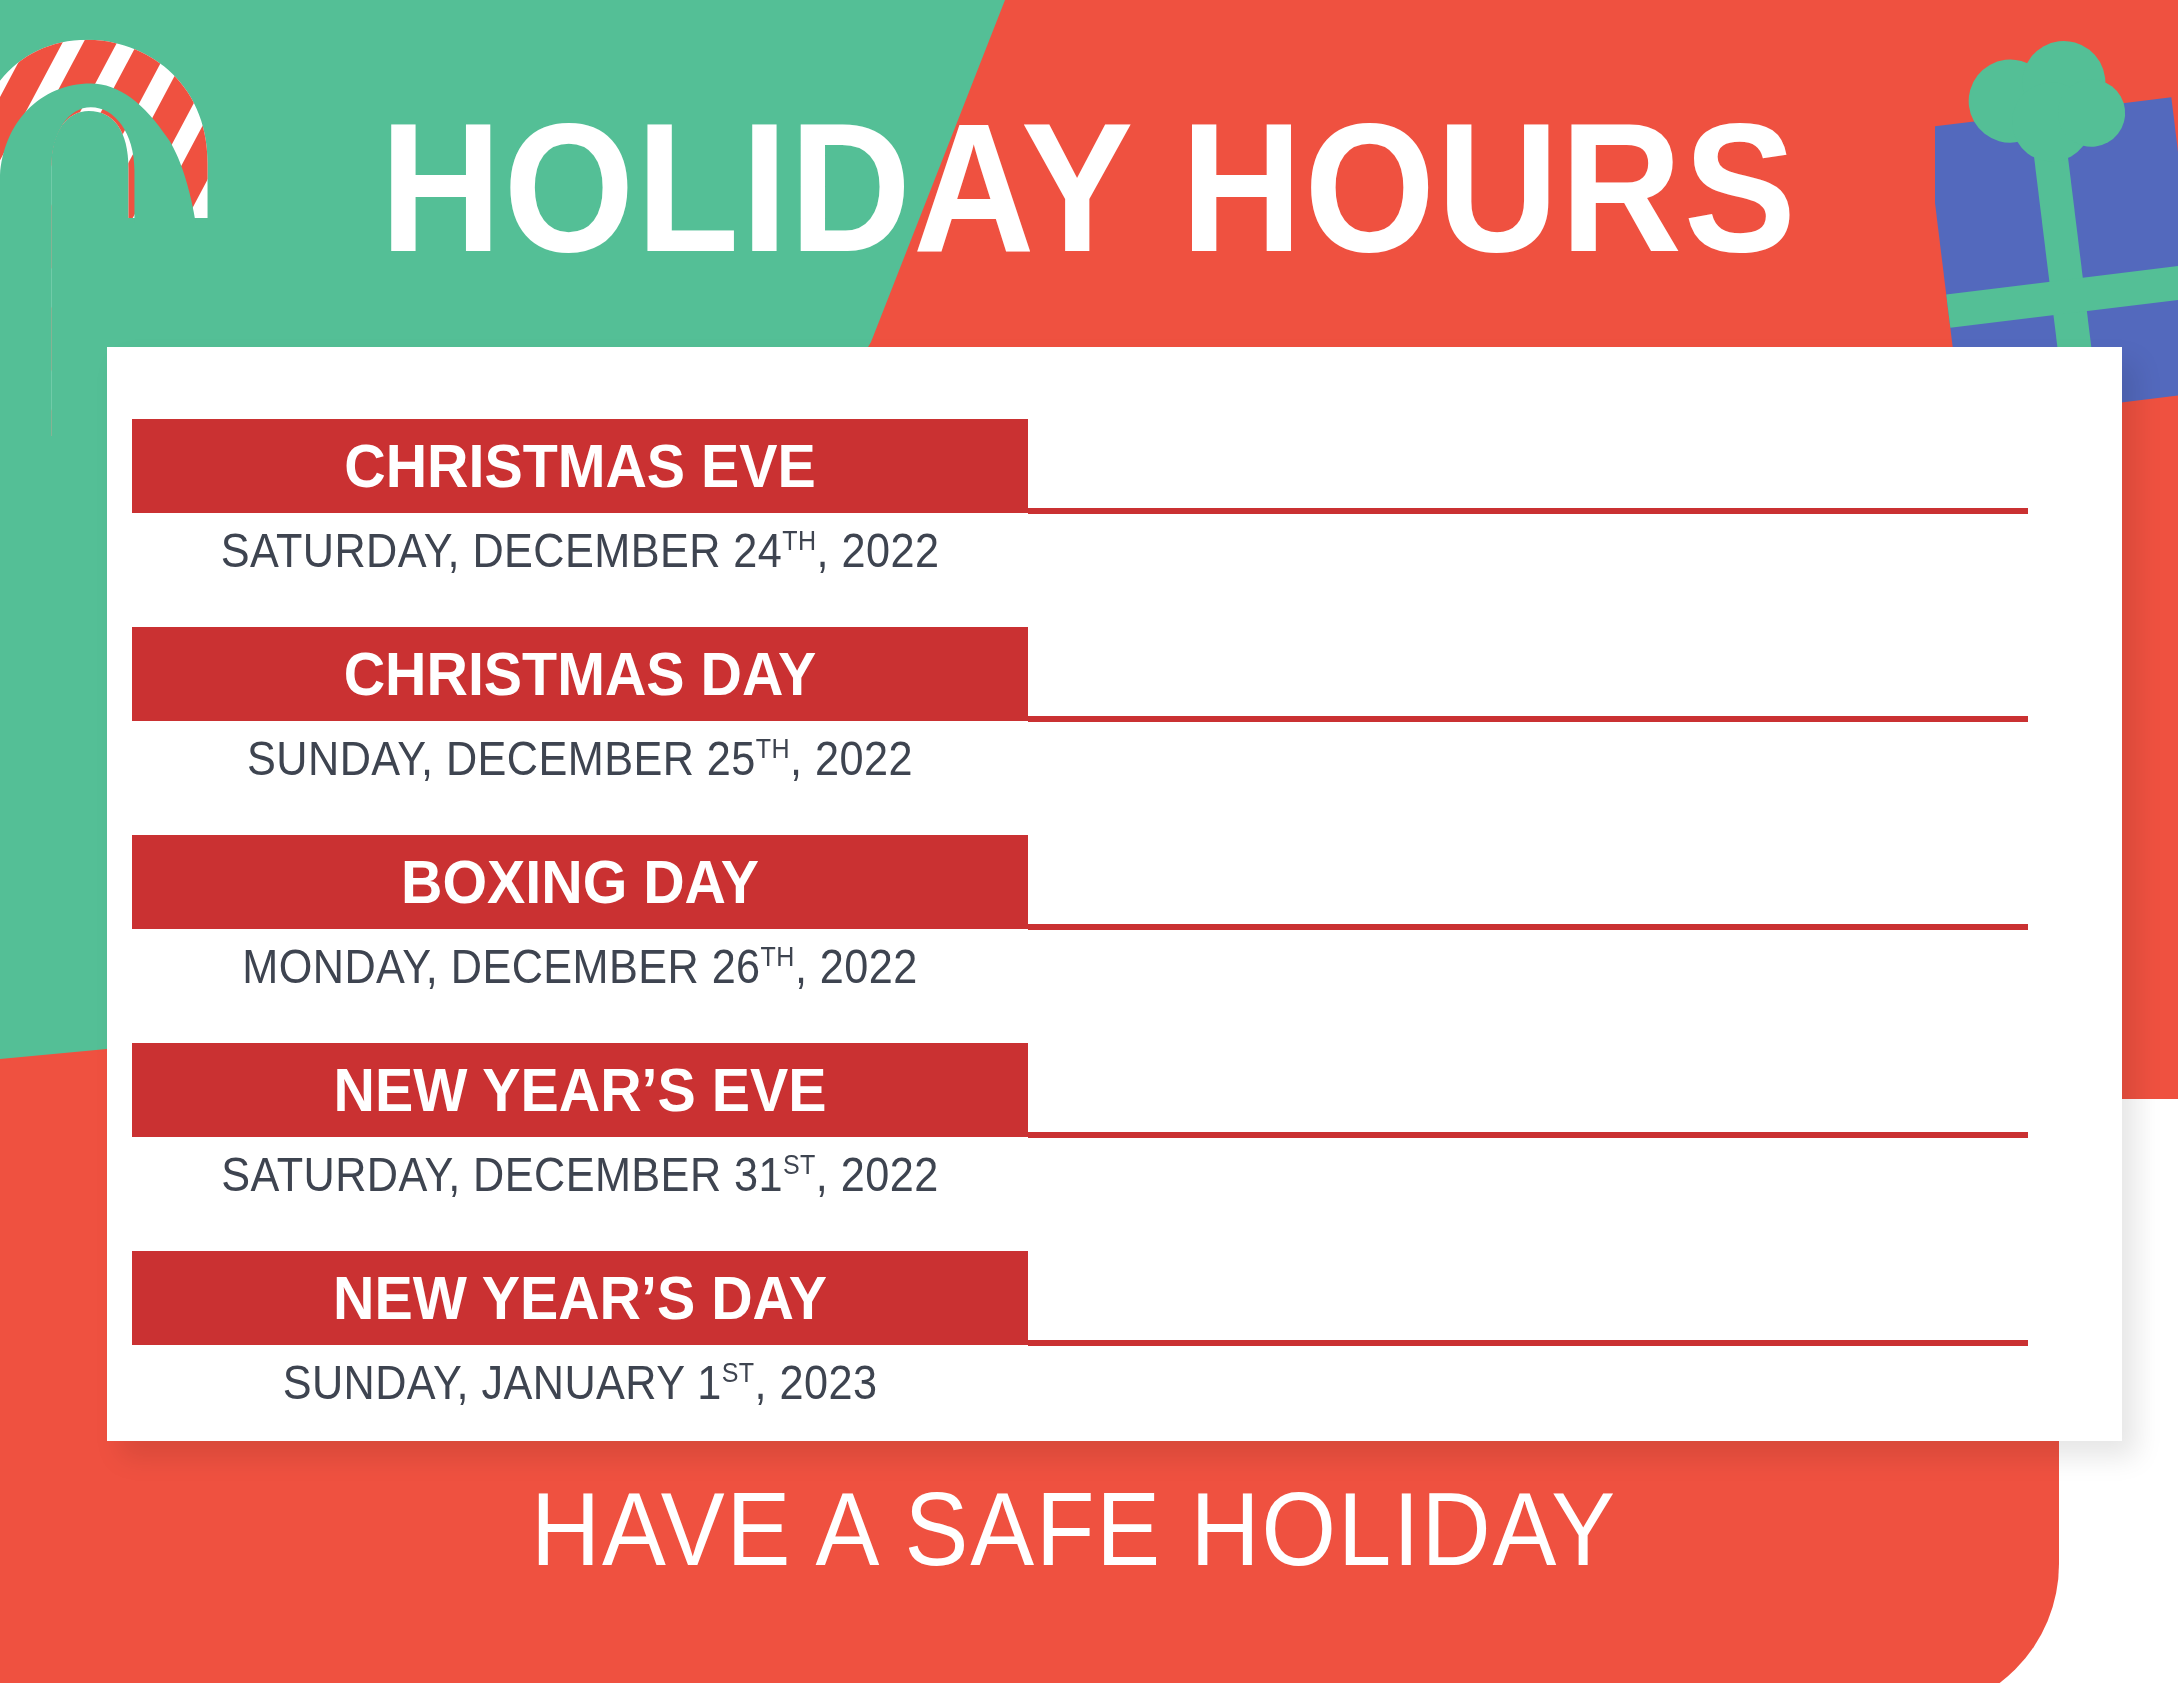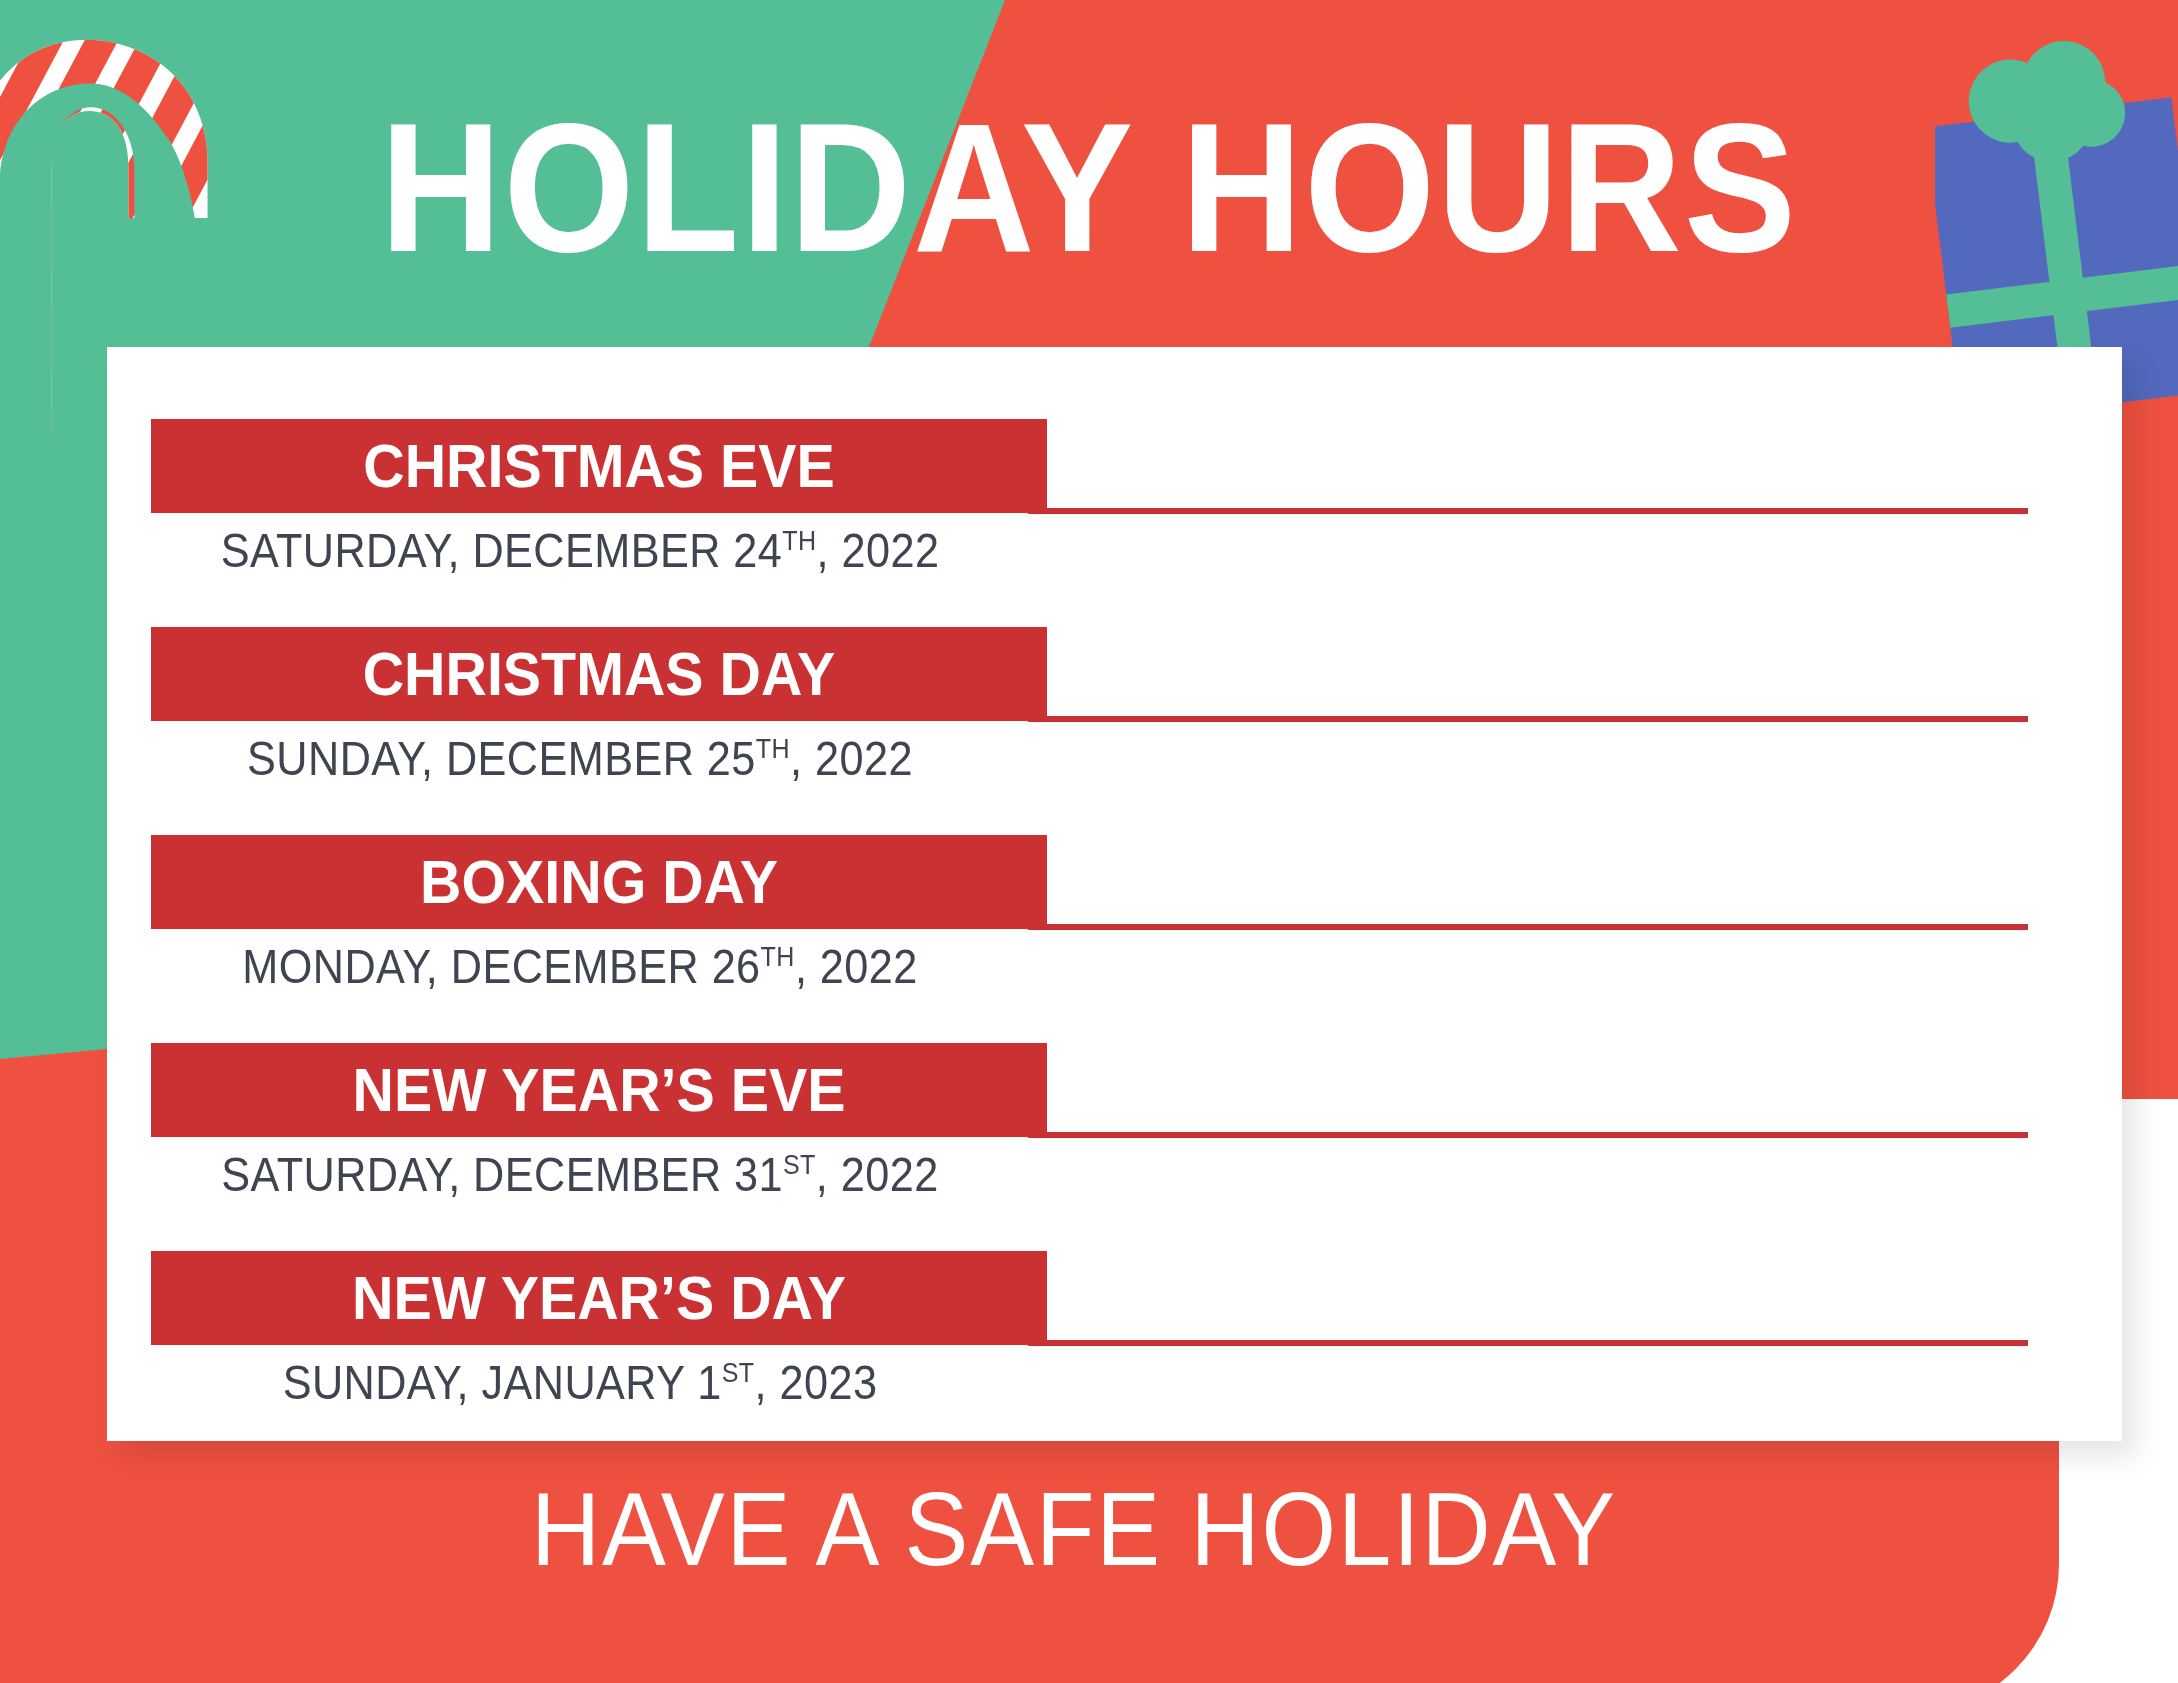--- a/index.html
+++ b/index.html
@@ -91,21 +91,20 @@
   .row:nth-child(2) { top:280px; }
   .row:nth-child(3) { top:488px; }
   .row:nth-child(4) { top:696px; }
   .row:nth-child(5) { top:904px; }
 
   .banner {
     position:absolute;
     left:25px; top:0;
     width:896px; height:94px;
     background:#ca3132;
-    margin-left:19px;
   }
   .banner-label {
     display:block;
     width:100%;
     text-align:center;
     font-family:"Liberation Sans", sans-serif;
     font-weight:bold;
     font-size:61px;
     line-height:94px;
     color:#ffffff;

